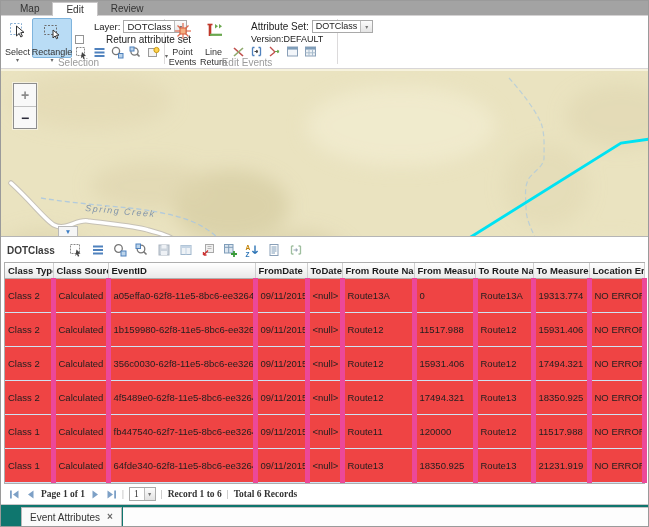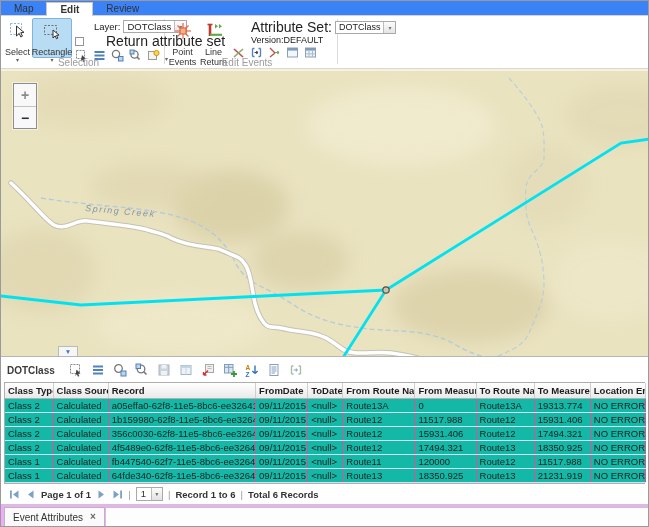--- a/index.html
+++ b/index.html
@@ -2,25 +2,25 @@
 <html><head>
 <meta charset="utf-8">
 <style>
   * { box-sizing: border-box; margin: 0; padding: 0; }
   html,body { width:649px; height:527px; overflow:hidden; }
   body { font-family:"Liberation Sans", sans-serif; font-size:10px; color:#222; }
   .app { width:649px; height:527px; border:1px solid #9a9a9a; background:#fff;
          display:flex; flex-direction:column; }
 
   
-  .tabbar { height:15px; background:#3b82f6; display:flex; align-items:flex-end;
-            padding-left:0; border-bottom:1px solid #d4d2d3; flex:none; }
+  .tabbar { height:15px; background:#a3a3a3; display:flex; align-items:flex-end;
+            padding-left:6px; border-bottom:1px solid #d4d2d3; flex:none; }
   .rtab { padding:1px 13px 1px 13px; font-size:10px; color:#333; cursor:default; }
   .rtab.active { background:#fff; border:1px solid #c8c6c7; border-bottom:none;
-                 margin-bottom:-1px; position:relative; z-index:2;font-weight:bold; }
+                 margin-bottom:-1px; position:relative; z-index:2; }
   .tools { height:53px; background:#fff; border-bottom:1px solid #d8d6d7;
            display:flex; flex:none; position:relative; }
   .rgroup { position:relative; display:flex; padding:2px 2px 10px 2px; }
   .glabel { position:absolute; bottom:0; left:0; right:8px; text-align:center;
             font-size:10px; color:#9b9b9b; }
   .gdivider { width:1px; background:#dcdadb; margin:3px 0 4px 0; }
   .bigbtn { display:flex; flex-direction:column; align-items:center; padding:2px 1px 0 1px;
             font-size:9px; color:#333; border:1px solid transparent; border-radius:2px; }
   .bigbtn .blabel { text-align:center; line-height:9.5px; margin-top:7px; }
   .bigbtn .dd { font-size:6px; color:#666; line-height:5px; }
@@ -54,34 +54,34 @@
   
   .panel { flex:none; background:#fff; border-top:1px solid #b5b5b5; padding-top:2px; }
   .ptoolbar { height:23px; display:flex; align-items:center; padding-left:6px; }
   .ptitle { font-size:10px; font-weight:bold; color:#3c3c3c; margin-right:14px; }
   .pti { width:15px; height:15px; margin-right:7px; display:inline-flex; }
   .tablewrap { margin:0 3px; border:1px solid #aeaeae; }
   table.events { border-collapse:collapse; table-layout:fixed; width:641px; font-size:9.5px; }
   table.events th { background:linear-gradient(#ffffff,#e9e9e9); border-right:1px solid #cfcfcf;
                     border-bottom:1px solid #b0b0b0; font-weight:bold; text-align:left;
                     padding:2px 3px; white-space:nowrap; overflow:hidden; color:#1c1c1c; }
-  table.events td { background:#14b8a6; border-right:1px solid #ec4899; border-bottom:1px solid #cfe2f3;
-                    padding:1px 3px; white-space:nowrap; overflow:hidden; color:#1f1f1f; height:12px; }
+  table.events td { background:#ef4444; border-right:5px solid #ec4899; border-bottom:1px solid #cfe2f3;
+                    padding:11px 3px; white-space:nowrap; overflow:hidden; color:#1f1f1f; height:12px; }
   .pagebar { height:20px; display:flex; align-items:center; gap:5px; padding-left:8px;
-             font-size:9.5px; color:#333; font-weight:bold; }
+             font-size:9.5px; color:#333; font-weight:bold;font-family:Liberation Serif, serif; }
   .pgico { width:11px; height:11px; display:inline-flex; }
   .pgsep { color:#9a9a9a; font-weight:normal; }
   .pgcombo { display:flex; height:14px; border:1px solid #a9a9a9; background:#fff; }
   .pgcombo .cval { padding:0 5px 0 4px; font-size:9.5px; line-height:12px; font-weight:normal; }
   .pgcombo .cbtn { width:11px; background:linear-gradient(#fcfcfc,#e2e2e2); border-left:1px solid #bcbcbc;
                    font-size:5.5px; color:#777; display:flex; align-items:center; justify-content:center; }
 
   
-  .doctabs { flex:none; height:22px; background:#f0abfc; border-top:1px solid #c9c7c8;
-             display:flex; align-items:flex-end; padding-left:3px; }
+  .doctabs { flex:none; height:22px; background:#0f766e; border-top:1px solid #c9c7c8;
+             display:flex; align-items:flex-end; padding-left:20px; }
   .doctab { height:19px; background:#fafafa; border:1px solid #b9b7b8; border-bottom:none;
             display:flex; align-items:center; gap:7px; padding:0 8px; font-size:10px; color:#333; }
   .doctab .x { color:#666; font-size:10px; font-weight:bold; line-height:10px; }
   .doctab-rest { flex:1; height:19px; background:#fdfdfd; border-top:1px solid #c6c4c5; margin-left:1px; }
 </style>
 </head>
 <body>
 
 <div class="app">
 
@@ -117,21 +117,21 @@
       <div class="stack" style="width:86px">
         <div class="srow">
           <span class="flabel">Layer:</span>
           <span class="combo" style="flex:1">
             <span class="cval" style="flex:1">DOTClass</span>
             <span class="cbtn">▾</span>
           </span>
         </div>
         <div class="srow">
           <span class="checkbox"></span>
-          <span class="flabel" style="font-size:14px">Return attribute set</span>
+          <span class="flabel" style="font-size:10px">Return attribute set</span>
         </div>
         <div class="miniicons">
           <span class="mi">
             <svg width="13" height="13" viewBox="0 0 13 13">
                 <rect x="1.5" y="1.5" width="8" height="8" fill="#fff" stroke="#8a8a8a" stroke-dasharray="2,1"></rect>
                 <path d="M7 6 l4 4 -2.3 .3 1.1 2.3 -1.3 .6 -1.1 -2.4 -1.6 1.6 z" fill="#444"></path>
               </svg>
           </span>
           <span class="mi">
             <svg width="13" height="13" viewBox="0 0 13 13">
@@ -190,21 +190,21 @@
             <line x1="3.5" y1="3.5" x2="8.5" y2="3.5" stroke="#c0392b" stroke-width="1.6"></line>
             <line x1="6" y1="13.8" x2="18" y2="13.8" stroke="#6aa84f" stroke-width="2.2"></line>
             <path d="M11 3 l3 2.2 -3 2.2 z" fill="#6aa84f"></path>
             <path d="M15 3 l3 2.2 -3 2.2 z" fill="#6aa84f"></path>
           </svg>
         </span>
         <span class="blabel">Line Return</span>
       </div>
       <div class="stack" style="width:103px">
         <div class="srow">
-          <span class="flabel" style="font-size:14px">Attribute Set:</span>
+          <span class="flabel" style="font-size:10px">Attribute Set:</span>
           <span class="combo" style="flex:1">
             <span class="cval" style="flex:1;font-size:9px">DOTClass</span>
             <span class="cbtn">▾</span>
           </span>
         </div>
         <div class="srow">
           <span class="flabel" style="font-size:9px">Version:DEFAULT</span>
         </div>
         <div class="miniicons">
           <span class="mi">
@@ -399,21 +399,21 @@
             <col style="width: 72px;">
             <col style="width: 61px;">
             <col style="width: 58px;">
             <col style="width: 56px;">
             <col style="width: 55px;">
           </colgroup>
         <thead>
             <tr>
               <th>Class Type</th>
               <th>Class Source</th>
-              <th>Record</th>
+              <th>EventID</th>
               <th>FromDate</th>
               <th>ToDate</th>
               <th>From Route Name</th>
               <th>From Measure</th>
               <th>To Route Name</th>
               <th>To Measure</th>
               <th>Location Error</th>
             </tr>
           </thead>
         <tbody>

